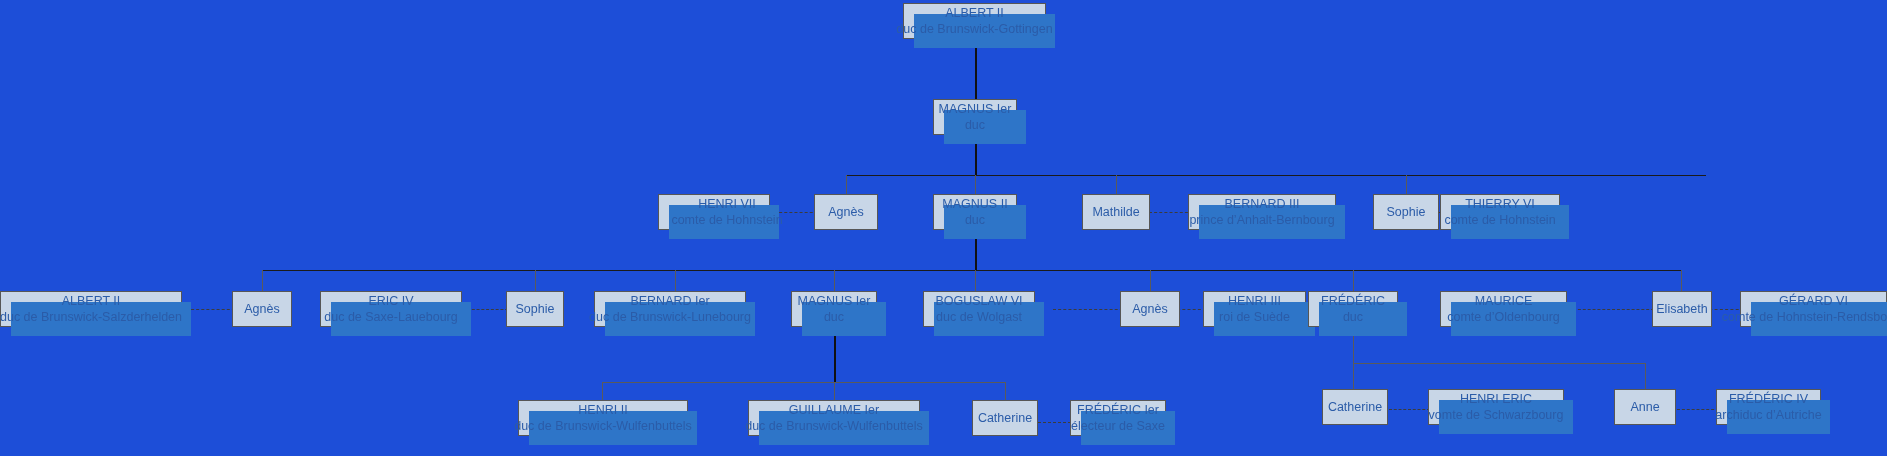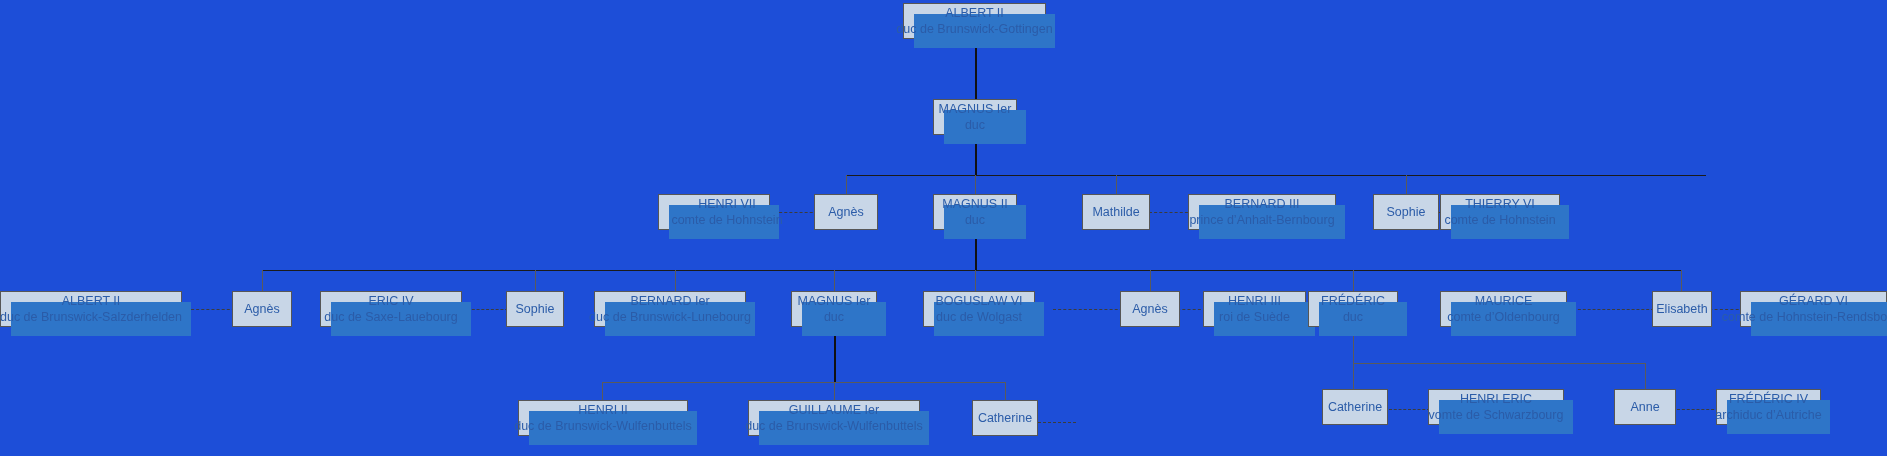--- a/index.html
+++ b/index.html
@@ -247,20 +247,25 @@
     <span class="shadow"></span>
     <span class="n-title">GUILLAUME Ier</span>
     <span class="n-sub">duc de Brunswick-Wulfenbuttels</span>
   </div>
 
   <div class="node noshadow" style="left:972px;top:400px;width:66px;height:36px;">
 
     <span class="n-title">Catherine</span>
   </div>
 
+  <div class="node" style="left:1070px;top:400px;width:96px;height:36px;">
+    <span class="shadow"></span>
+    <span class="n-title">FRÉDÉRIC Ier</span>
+    <span class="n-sub">électeur de Saxe</span>
+  </div>
 
   <div class="node noshadow" style="left:1322px;top:389px;width:66px;height:36px;">
 
     <span class="n-title">Catherine</span>
   </div>
 
   <div class="node" style="left:1428px;top:389px;width:136px;height:36px;">
     <span class="shadow"></span>
     <span class="n-title">HENRI ERIC</span>
     <span class="n-sub">vomte de Schwarzbourg</span>

